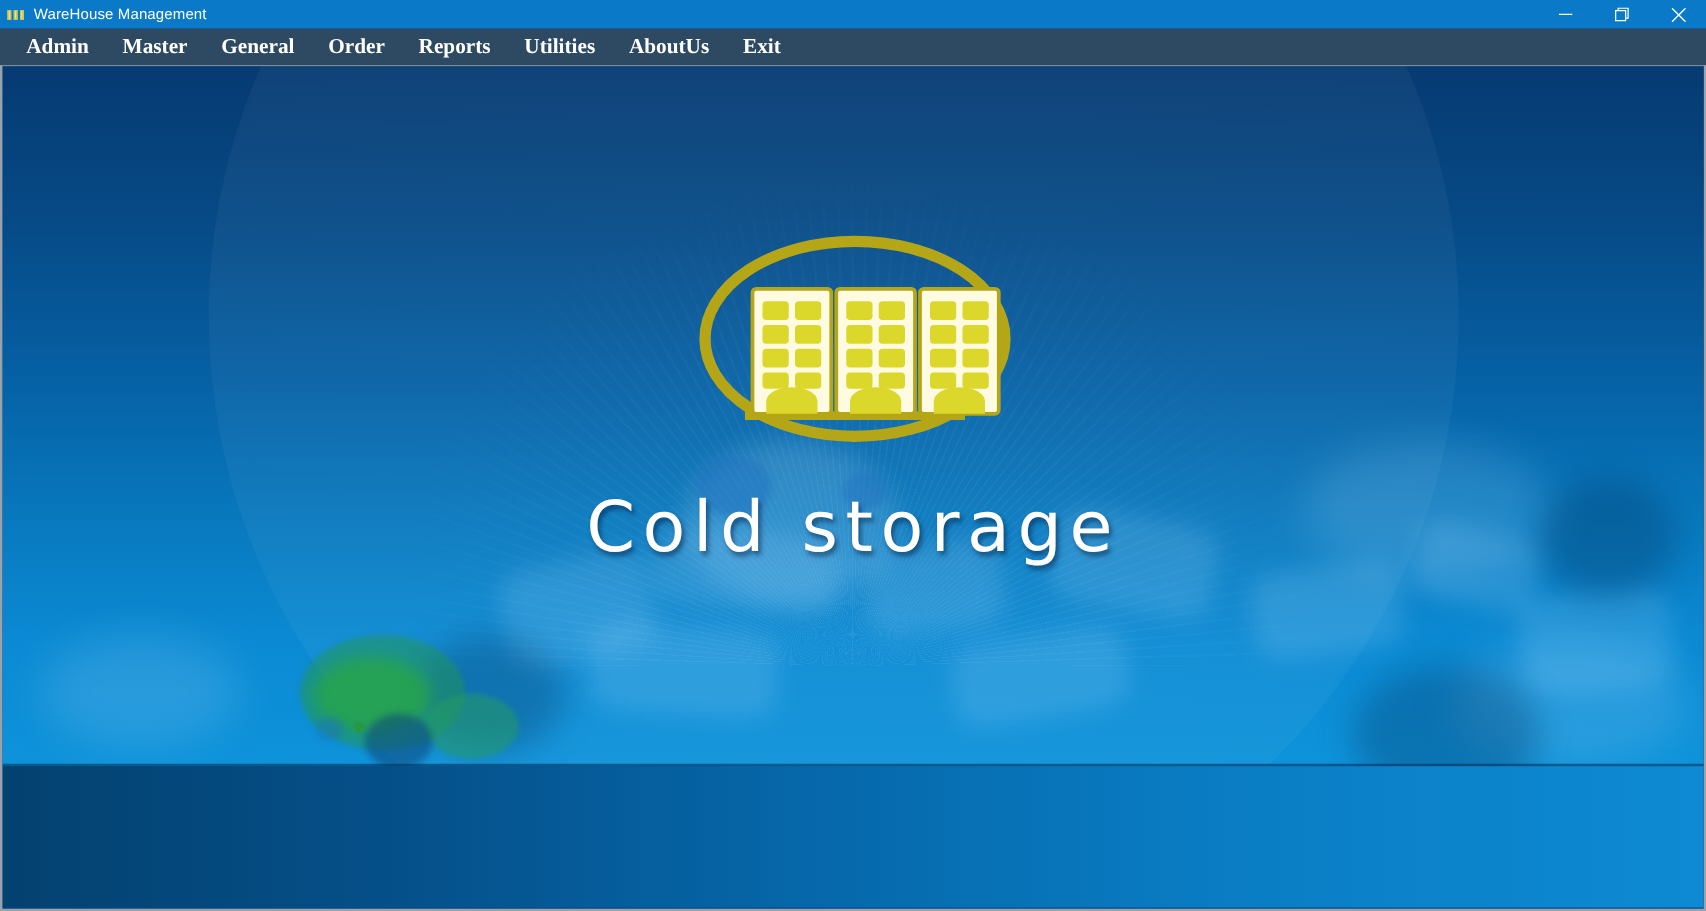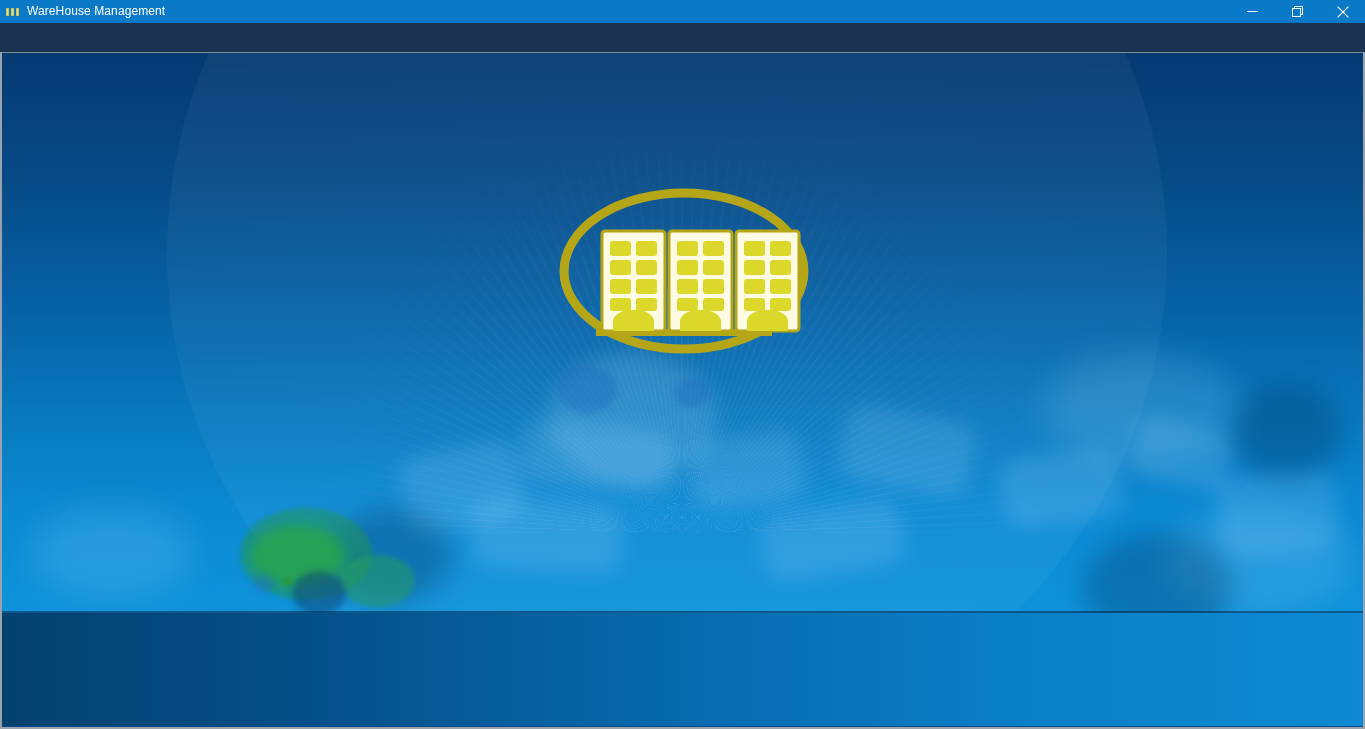--- a/index.html
+++ b/index.html
@@ -274,20 +274,30 @@
         </svg>
       </div>
       <div class="wc close">
         <svg width="12" height="12" viewBox="0 0 12 12" aria-hidden="true">
           <path d="M0.6 0.6 L11.4 11.4 M11.4 0.6 L0.6 11.4" stroke="#ffffff" stroke-width="1.1"></path>
         </svg>
       </div>
     </div>
   </div>
 
+  <div id="menubar">
+    <div class="menu-item">Admin</div>
+    <div class="menu-item">Master</div>
+    <div class="menu-item">General</div>
+    <div class="menu-item">Order</div>
+    <div class="menu-item">Reports</div>
+    <div class="menu-item">Utilities</div>
+    <div class="menu-item">AboutUs</div>
+    <div class="menu-item">Exit</div>
+  </div>
 
   <div id="client">
 
     <div id="splash">
 
       <div id="bg-arc"></div>
       <div id="bg-rays"></div>
 
       <div class="ice" style="left:400px;  top:395px;  width:120px; height:80px;  transform:rotate(-12deg);"></div>
       <div class="ice" style="left:520px;  top:372px;  width:150px; height:62px;  transform:rotate(6deg);"></div>
@@ -358,20 +368,21 @@
             <rect x="212" y="77" width="21" height="15" rx="3" fill="#dcd72b"></rect>
             <rect x="186" y="96" width="21" height="15" rx="3" fill="#dcd72b"></rect>
             <rect x="212" y="96" width="21" height="15" rx="3" fill="#dcd72b"></rect>
             <rect x="186" y="115" width="21" height="13" rx="3" fill="#dcd72b"></rect>
             <rect x="212" y="115" width="21" height="13" rx="3" fill="#dcd72b"></rect>
             <path d="M189 148 V138 a20 11 0 0 1 41 0 V148 Z" fill="#dcd72b"></path>
           </g>
         </svg>
       </div>
 
+      <div id="brand">Cold storage</div>
 
     </div>
 
     <div id="bottom-divider"></div>
     <div id="bottom-panel"></div>
 
   </div>
 </div>
 
 </body></html>

